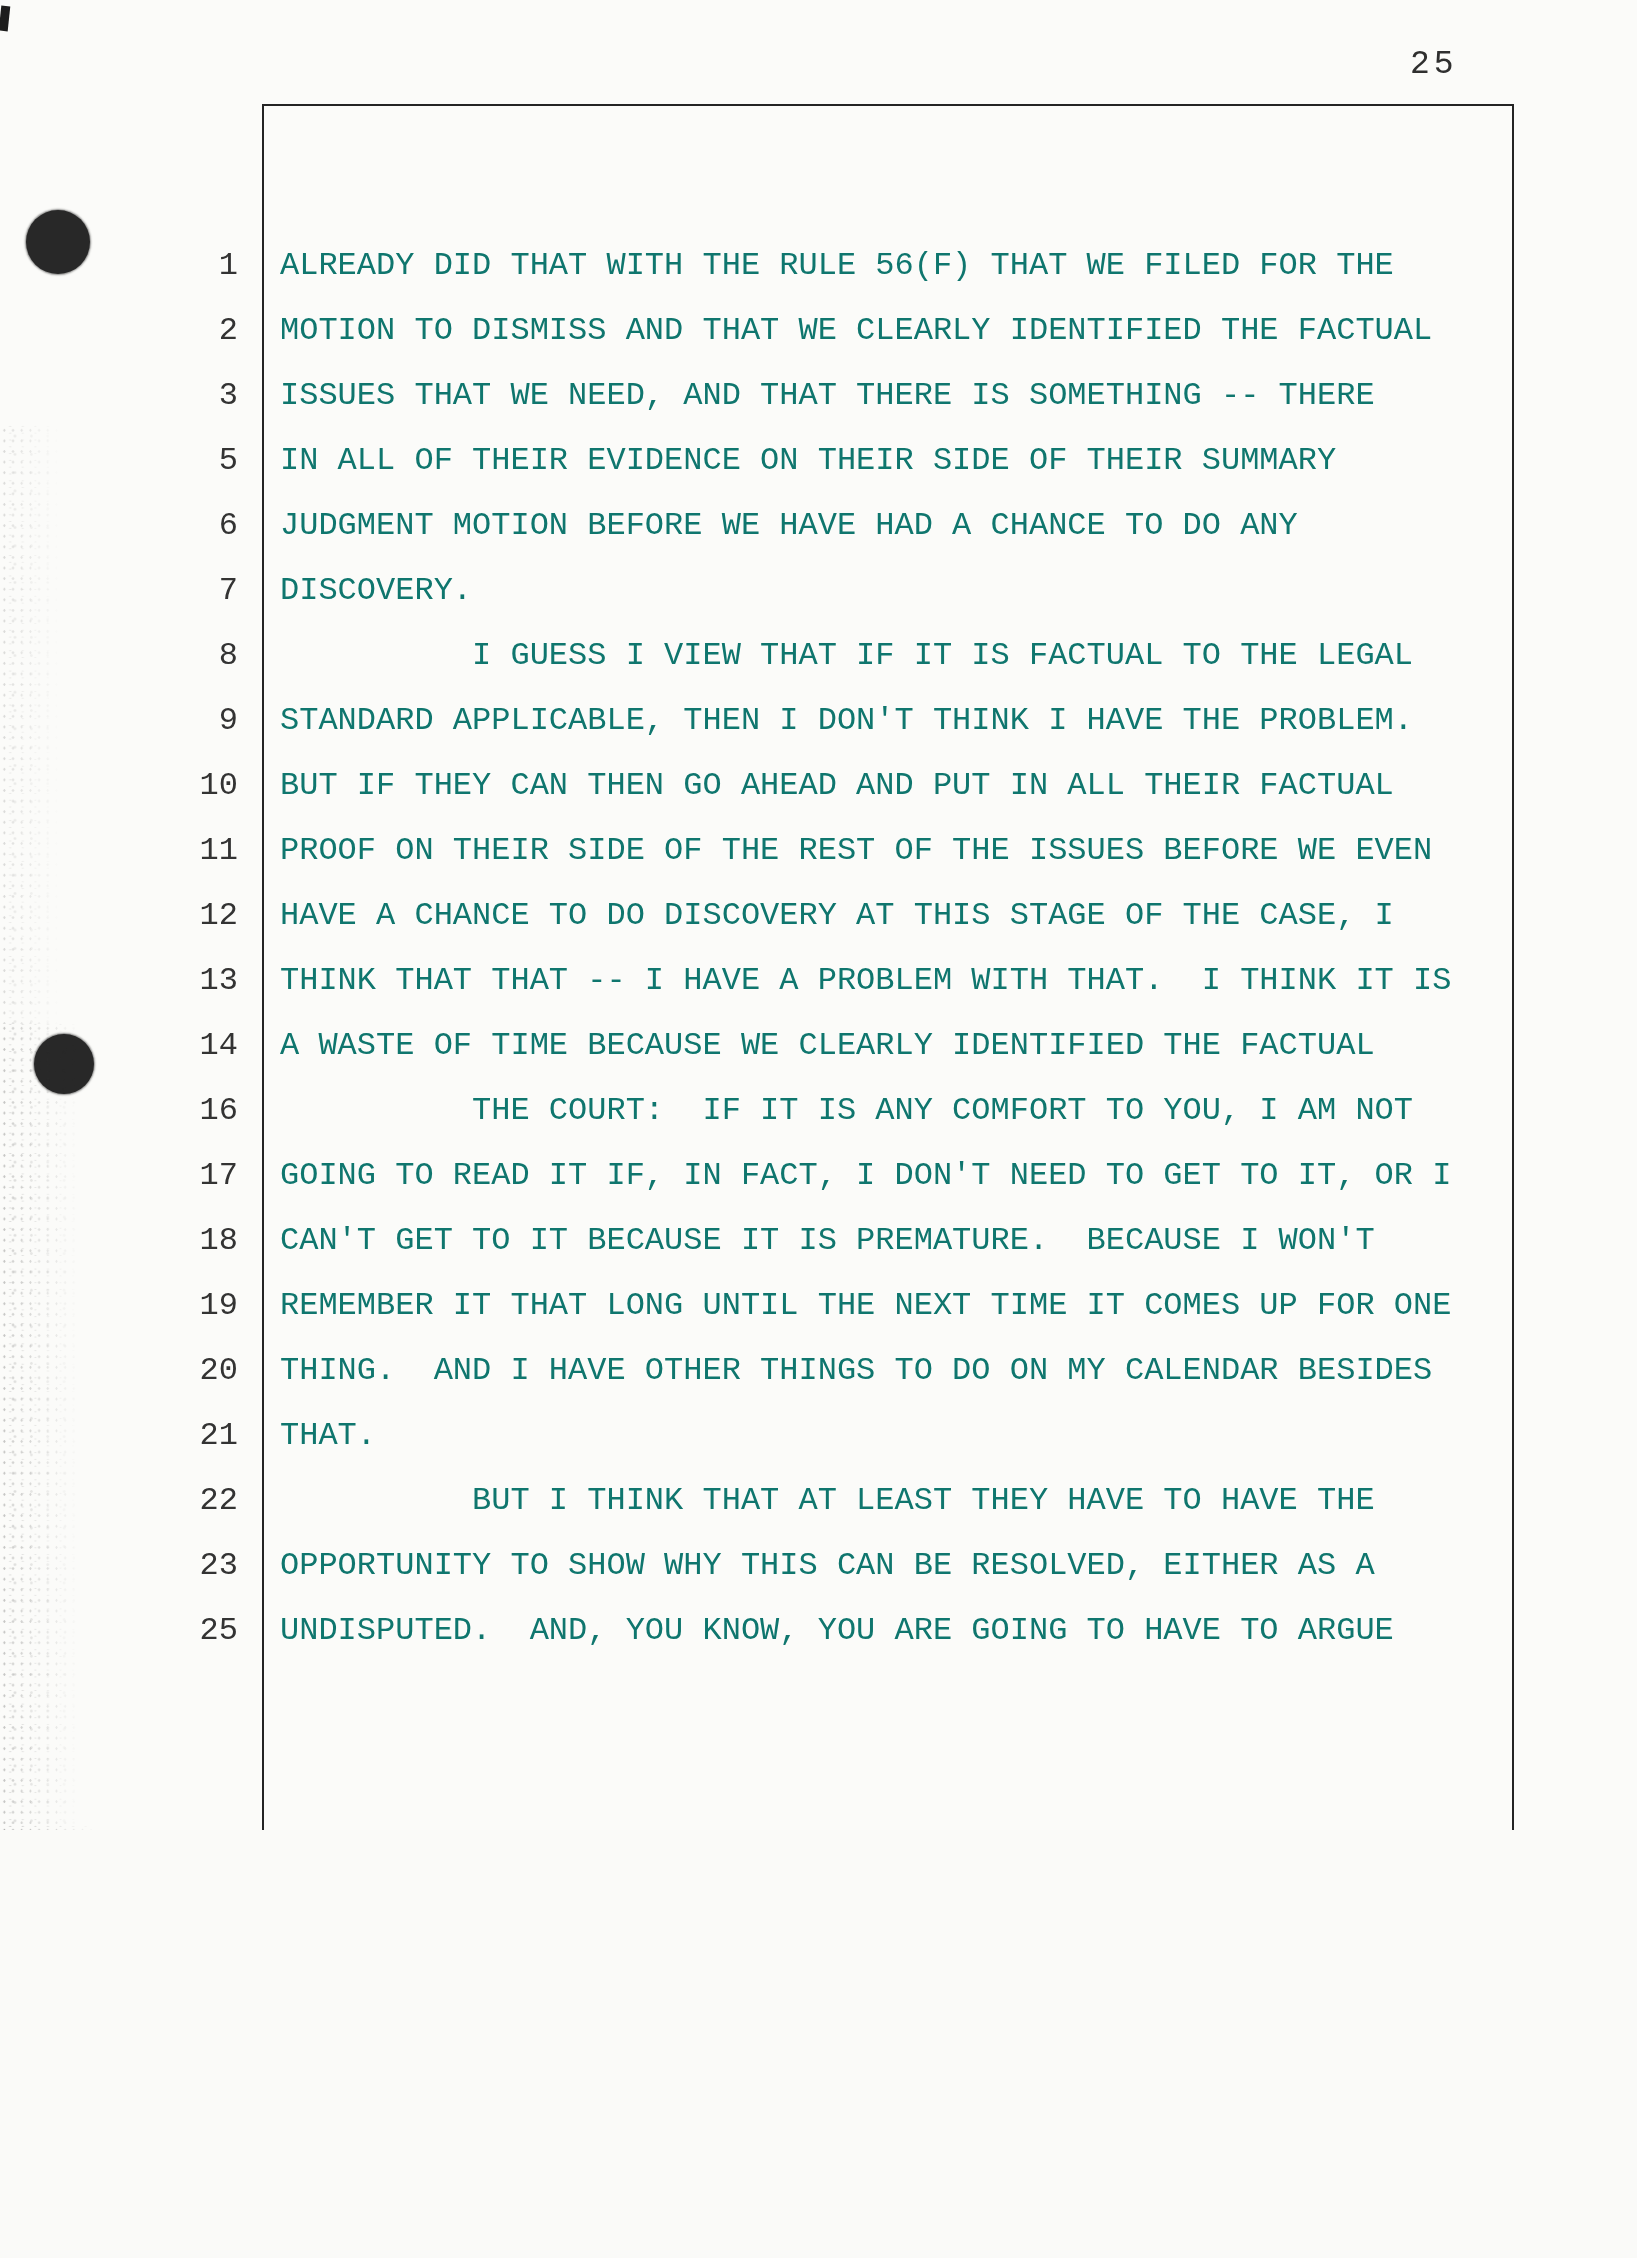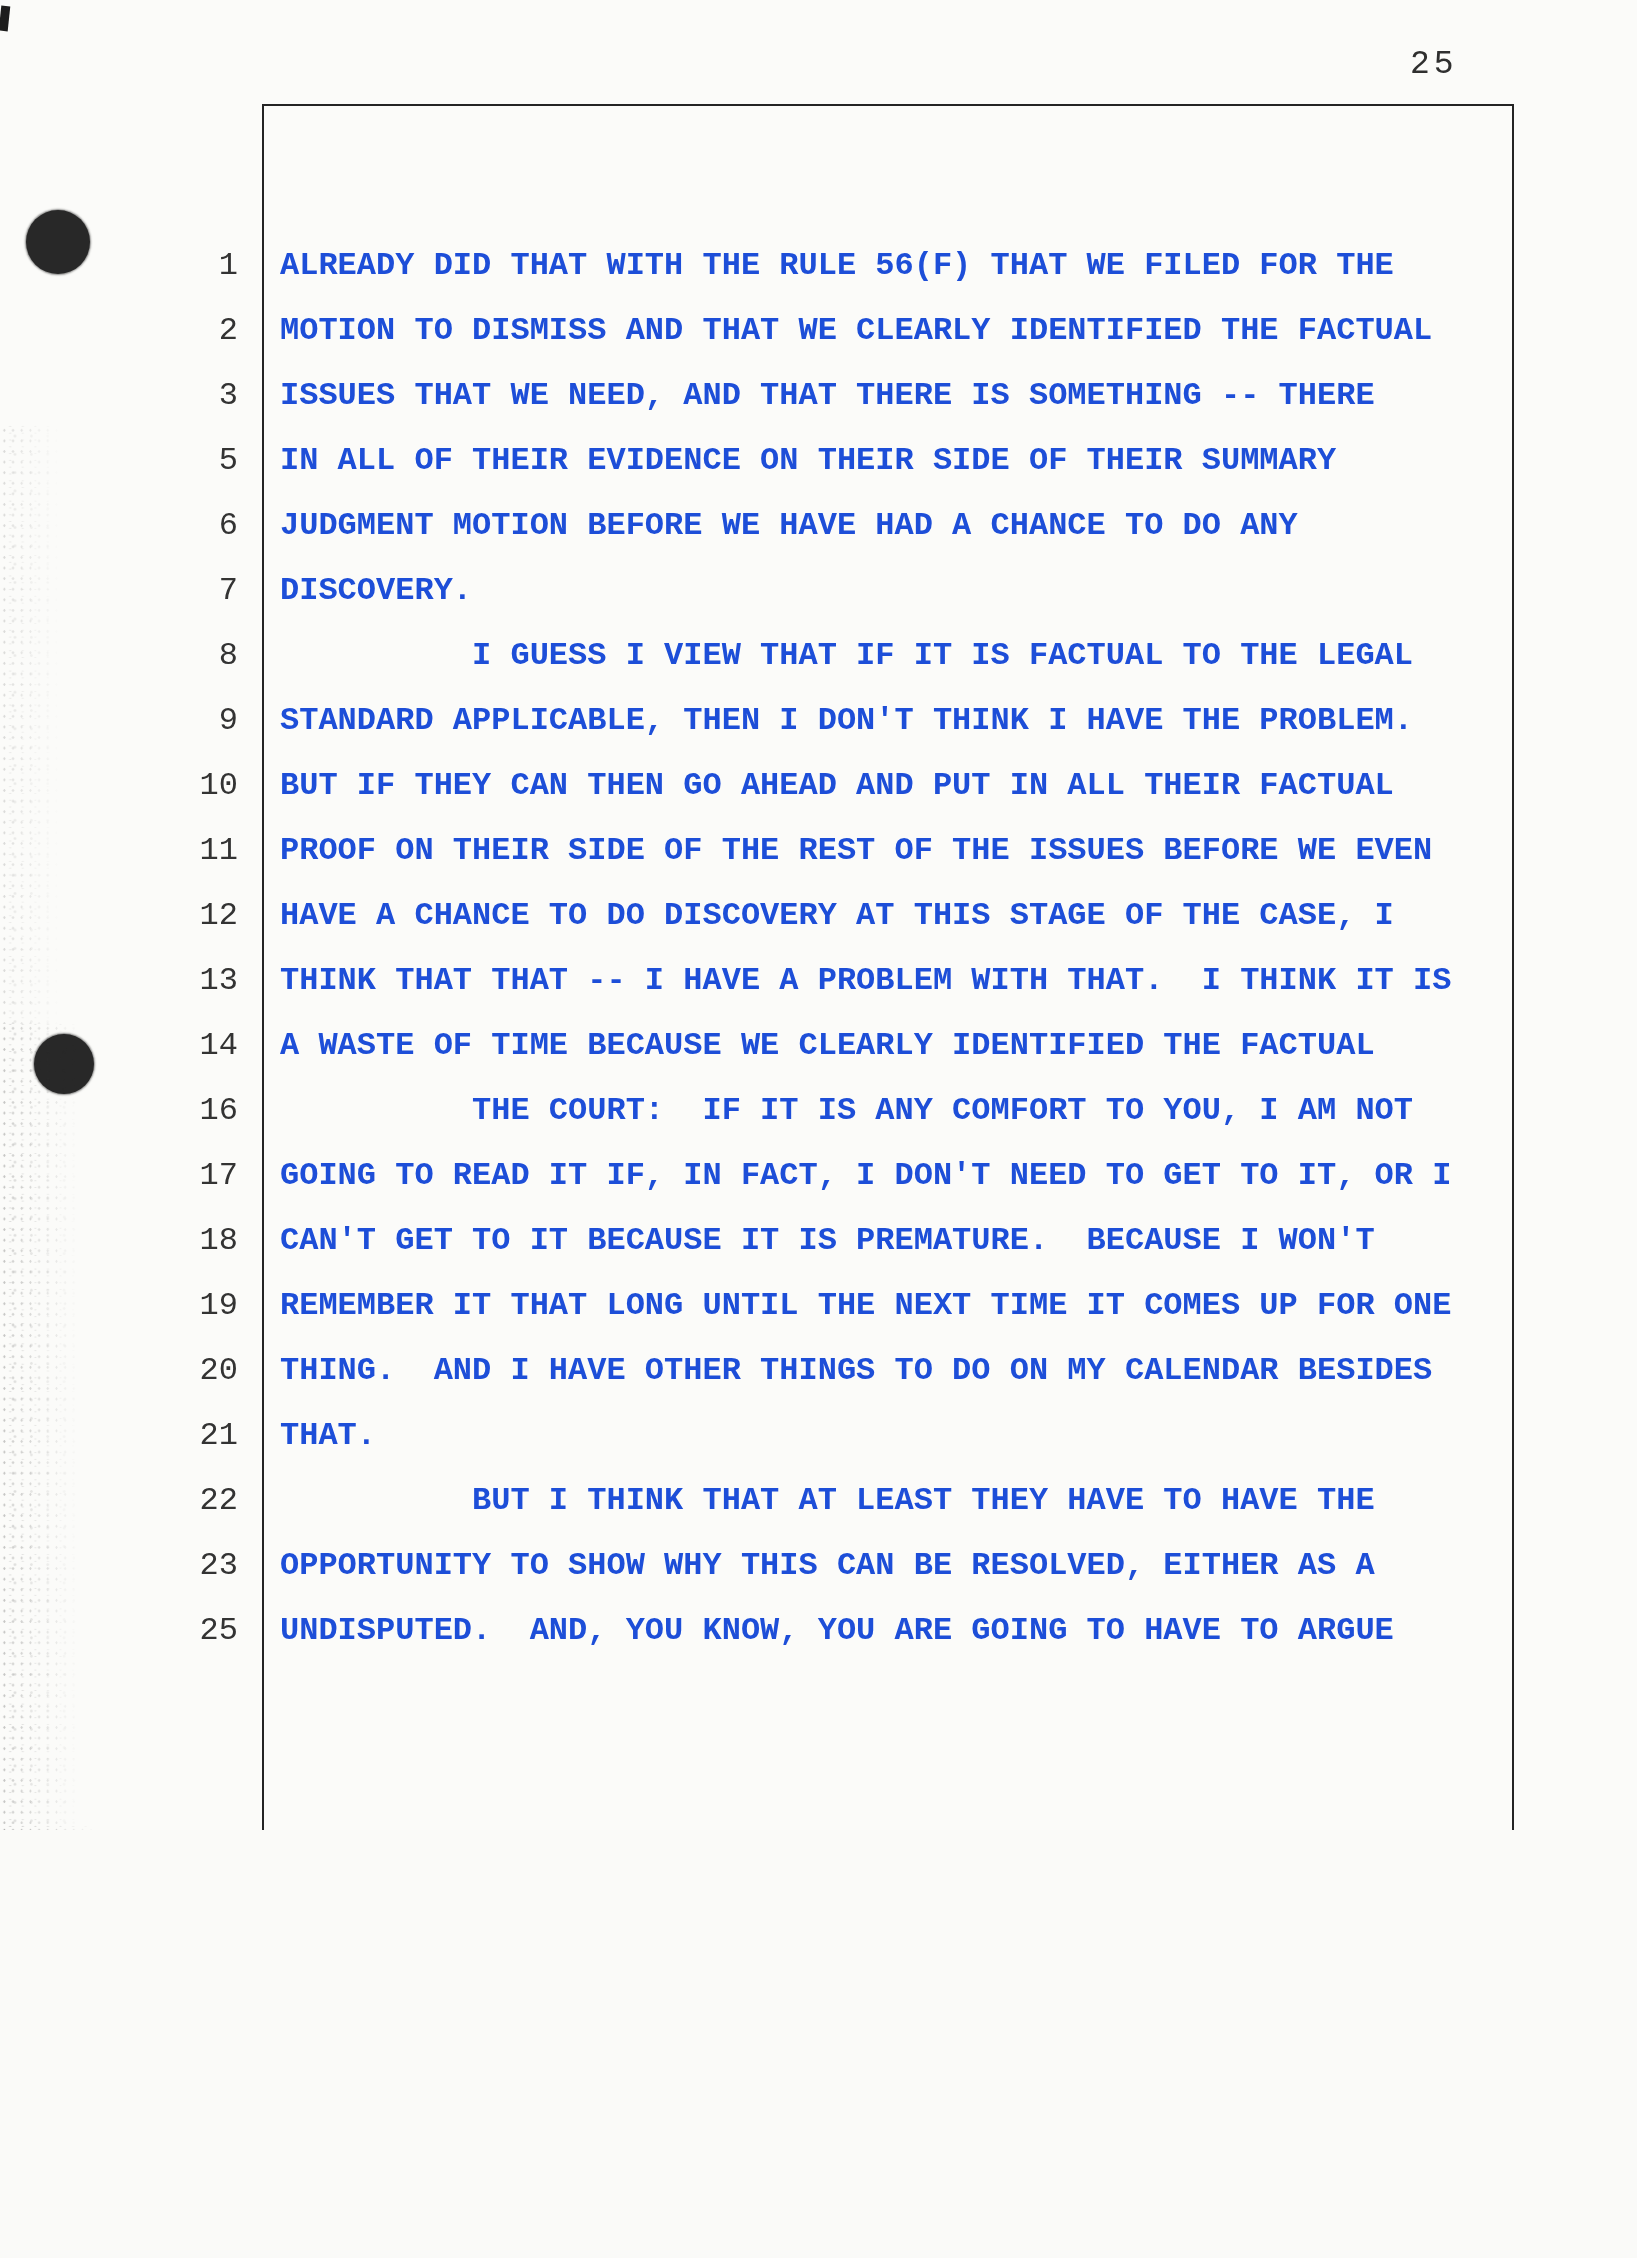--- a/index.html
+++ b/index.html
@@ -54,22 +54,22 @@
     width: 238px;
     text-align: right;
     white-space: pre;
     font-weight: 400;
     color: #333333;
   }
   .txt {
     display: inline-block;
     margin-left: 42px;
     white-space: pre;
-    font-weight: 700;
-    color: #1d4ed8;
+    font-weight: 400;
+    color: #0f766e;
   }
   
   .footer {
     position: absolute;
     left: 406px;
     top: 2018px;
     font-size: 26px;
     font-weight: 700;
     letter-spacing: 0.5px;
     color: #a21caf;

